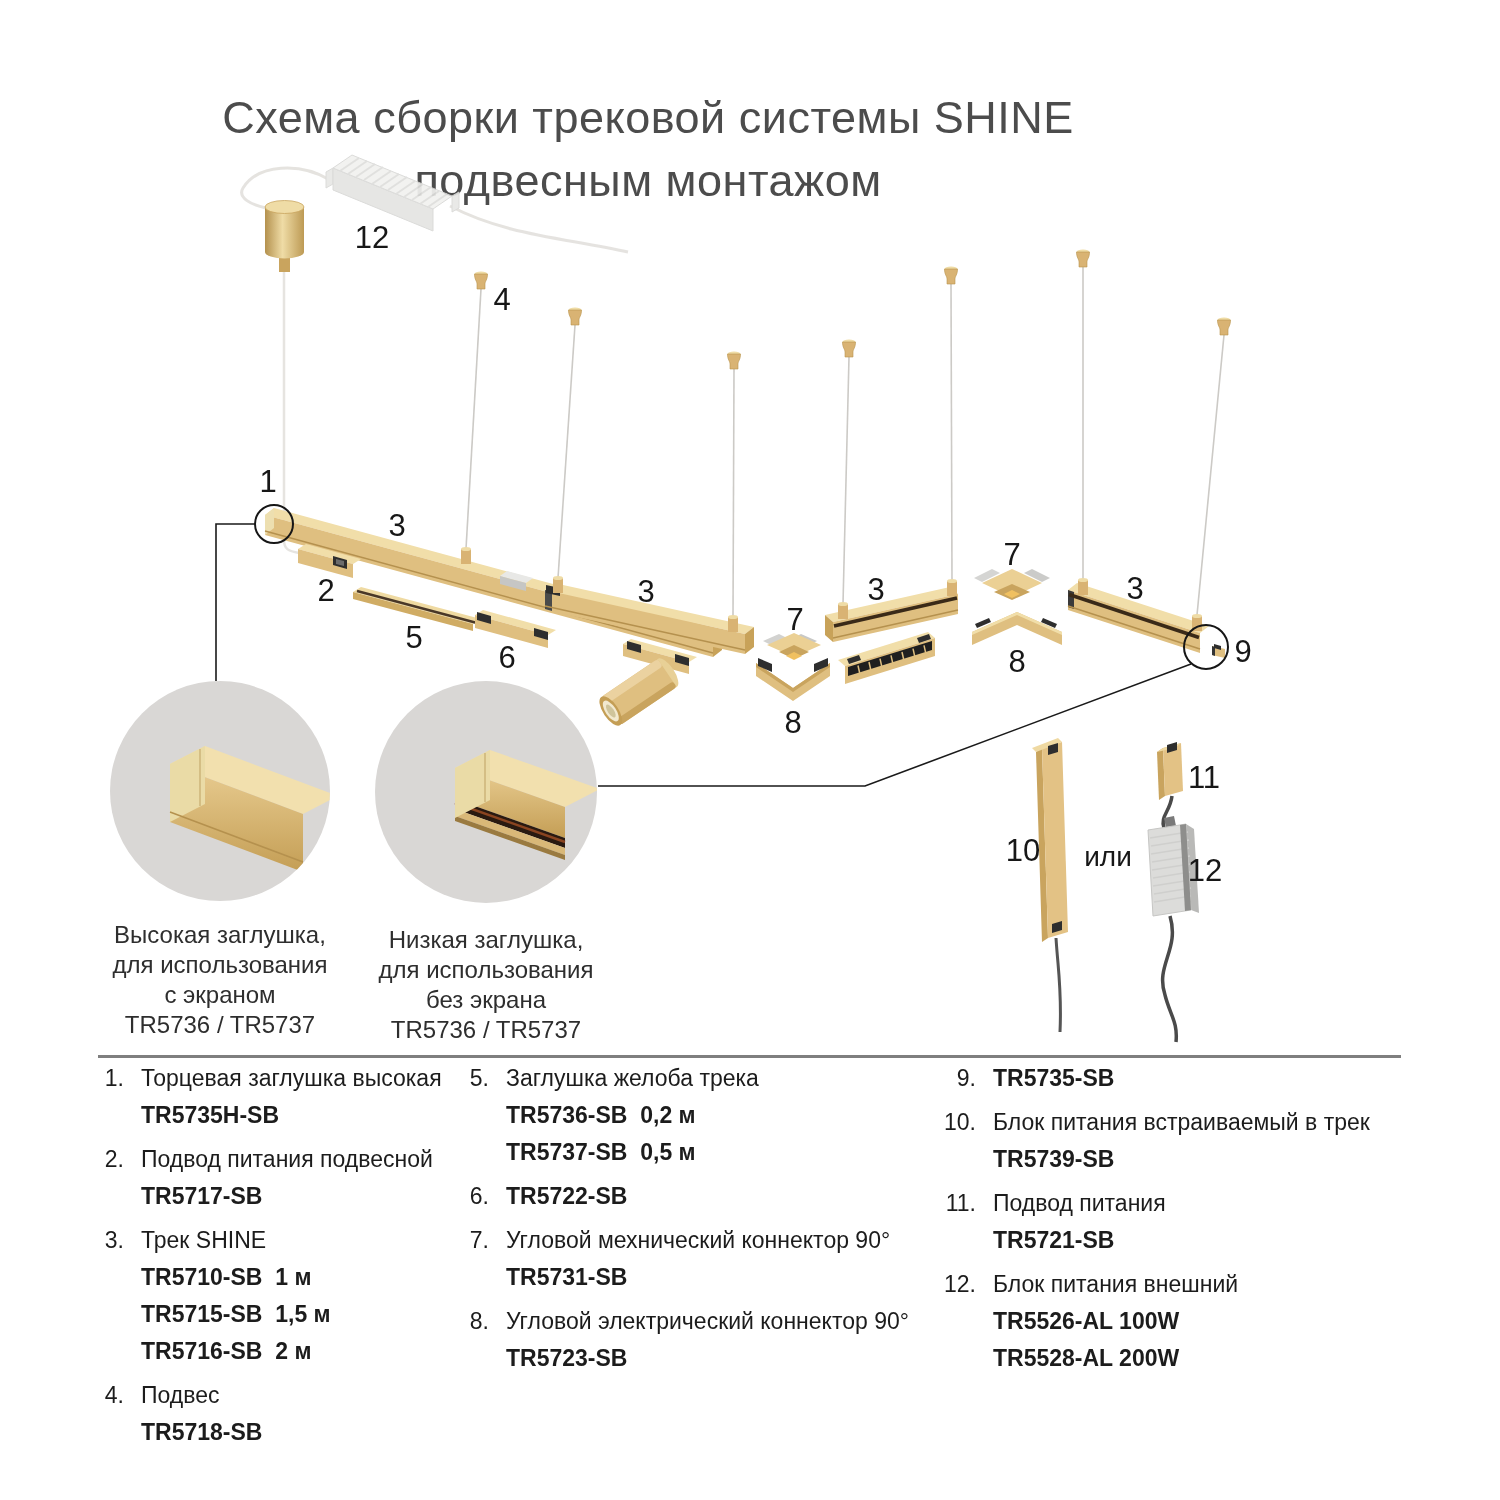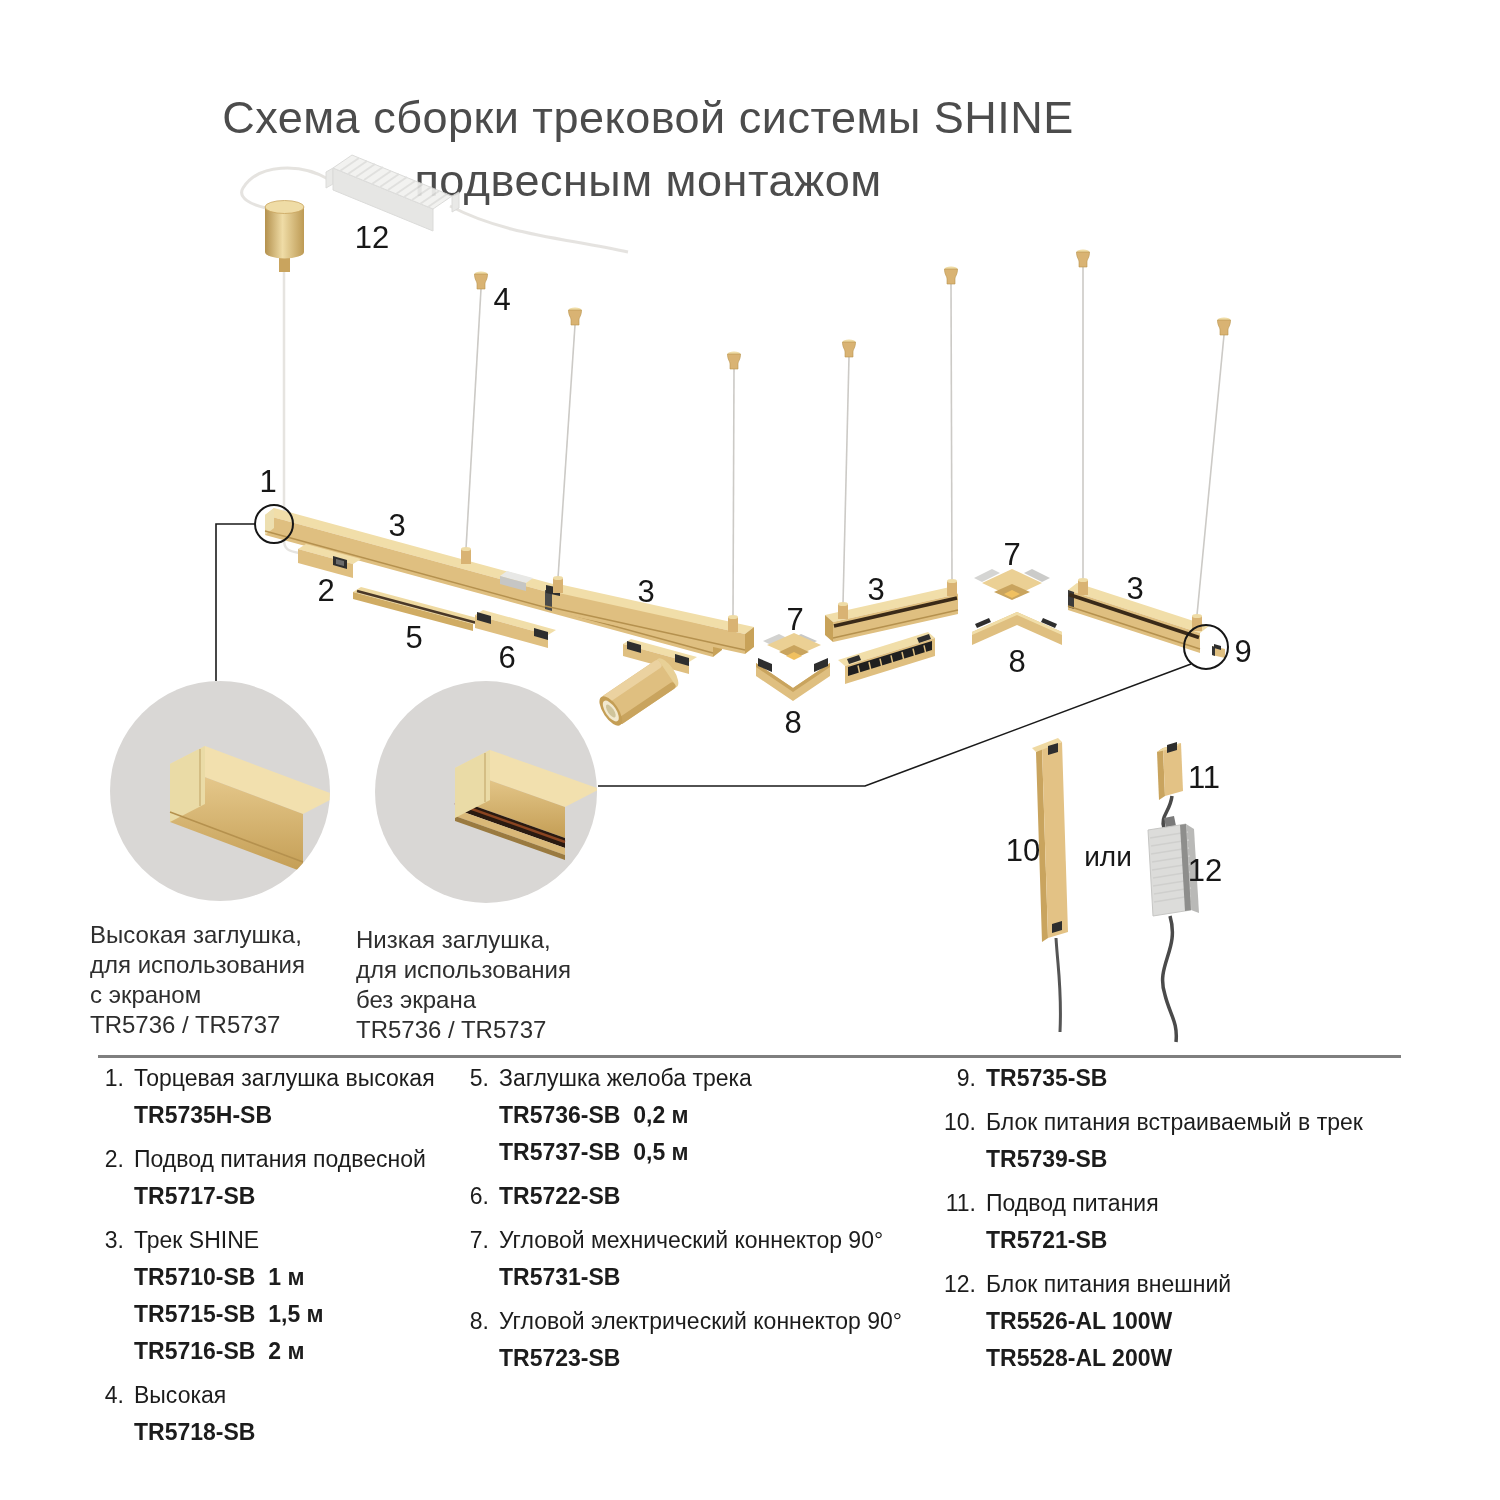--- a/index.html
+++ b/index.html
@@ -7,32 +7,32 @@
     width:1500px;height:1500px;background:#ffffff;position:relative;overflow:hidden;
     font-family:"Liberation Sans",sans-serif;color:#1c1c1c;
   }
   .abs{position:absolute;}
   .title-line{left:0;width:1296px;text-align:center;color:#4c4c4c;font-size:45px;letter-spacing:.5px;}
   #title1{top:92px;}
   #title2{top:155px;}
   svg text{font-family:"Liberation Sans",sans-serif;}
   .plabel{font-size:31px;fill:#171717;text-anchor:middle;}
   .plabel-sm{font-size:28px;fill:#171717;text-anchor:middle;}
-  .callout-caption{width:260px;text-align:left;font-size:24px;line-height:30px;color:#2e2e2e;}
+  .callout-caption{width:260px;text-align:center;font-size:24px;line-height:30px;color:#2e2e2e;}
   .divider{top:1055px;left:98px;width:1303px;height:3px;background:#7f7f7f;}
   .legend{top:1060px;left:0;width:1500px;font-size:23px;}
   .lcol{position:absolute;top:0;}
   #lcol1{left:90px;width:370px;}
   #lcol2{left:455px;width:460px;}
   #lcol3{left:930px;width:480px;}
   .litem{display:flex;margin-bottom:7px;}
   .lnum{flex:none;text-align:right;padding-right:10px;line-height:37px;color:#1c1c1c;}
   #lcol1 .lnum,#lcol2 .lnum{width:34px;}
   #lcol3 .lnum{width:46px;}
-  .lbody{line-height:37px;}
+  .lbody{line-height:37px;margin-left:7px;}
   .llabel{white-space:nowrap;}
   .lcode{font-weight:bold;white-space:nowrap;}
 </style>
 </head>
 <body>
 
 <div id="title1" class="abs title-line">Схема сборки трековой системы SHINE</div>
 <div id="title2" class="abs title-line">подвесным монтажом</div>
 
 <svg class="abs" style="top:0;left:0" width="1500" height="1060" viewBox="0 0 1500 1060">
@@ -410,21 +410,21 @@
       <div class="lbody">
           <div class="llabel">Трек SHINE</div>
         <div class="lcode">TR5710-SB&nbsp; 1 м</div>
         <div class="lcode">TR5715-SB&nbsp; 1,5 м</div>
         <div class="lcode">TR5716-SB&nbsp; 2 м</div>
         </div>
     </div>
     <div class="litem">
       <span class="lnum">4.</span>
       <div class="lbody">
-          <div class="llabel">Высокая</div>
+          <div class="llabel">Подвес</div>
         <div class="lcode">TR5718-SB</div>
         </div>
     </div>
   </div>
 
   <div id="lcol2" class="lcol">
     <div class="litem">
       <span class="lnum">5.</span>
       <div class="lbody">
           <div class="llabel">Заглушка желоба трека</div>

